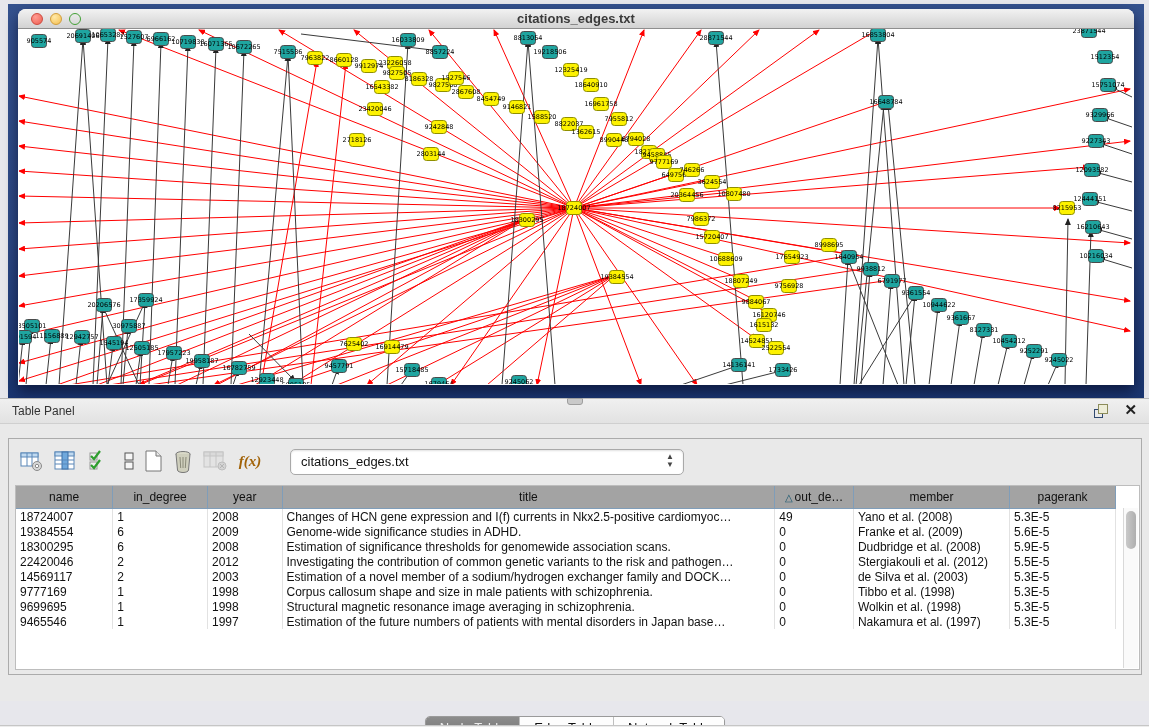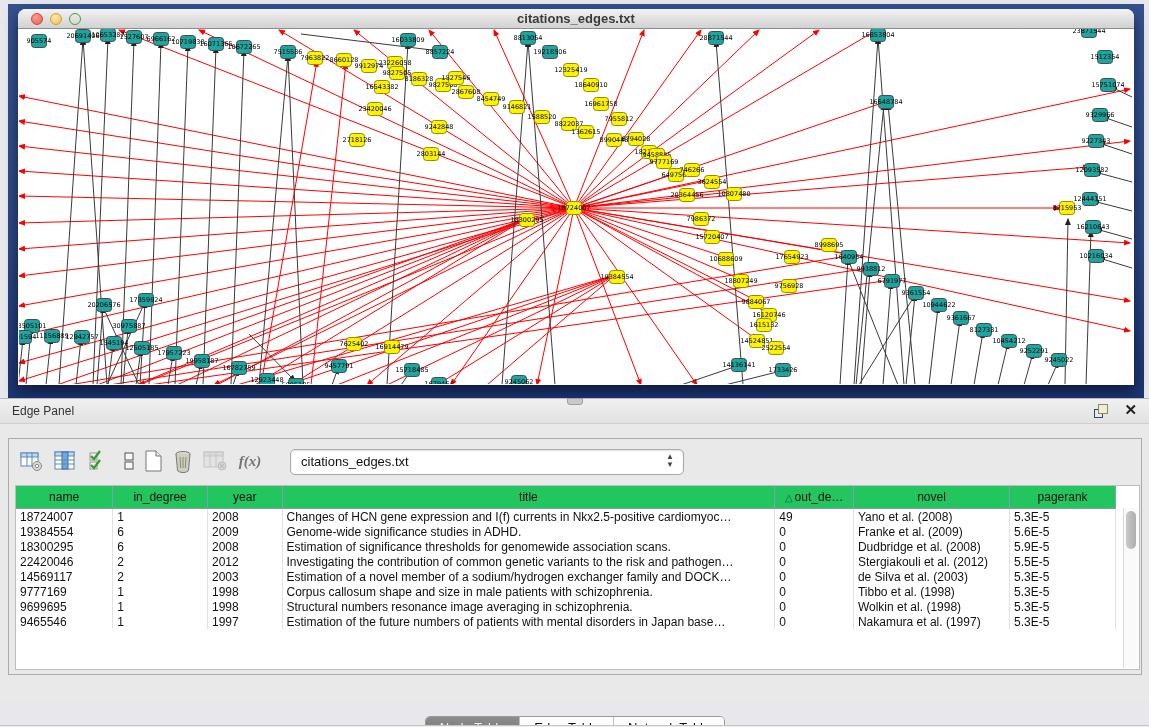--- a/index.html
+++ b/index.html
@@ -39,21 +39,21 @@
   #tp-toolbar{position:absolute;left:0;top:0;width:100%;height:44px;}
   .tbtn{position:absolute;top:8px;width:28px;height:28px;border:none;background:transparent;padding:0;cursor:pointer;}
   .tbtn svg{display:block;margin:auto;}
   #cb{position:absolute;left:281px;top:10px;width:392px;height:24px;background:#fff;
     border:1px solid #A9A9A9;border-radius:5px;box-shadow:inset 0 1px 2px rgba(0,0,0,.12);cursor:pointer;}
   #cb-text{position:absolute;left:10px;top:4px;font-size:13px;color:#111;}
   #cb-arrows{position:absolute;right:9px;top:3px;font-size:8px;line-height:8px;color:#444;text-align:center;}
   
   #tbl-wrap{position:absolute;left:6px;top:46px;width:1123px;height:183px;background:#fff;border:1px solid #BDBDBD;}
   table{border-collapse:collapse;table-layout:fixed;width:1100px;font-size:12px;color:#111;}
-  th{background:#22c55e;border:1px solid #7F9DB9;border-top:none;height:20px;
+  th{background:#a3a3a3;border:1px solid #7F9DB9;border-top:none;height:20px;
      font-weight:normal;text-align:center;overflow:hidden;white-space:nowrap;cursor:pointer;}
   th:first-child{border-left:none;}
   td{height:15px;padding:0 4px;border-right:1px solid #E2E2E2;
      overflow:hidden;white-space:nowrap;text-overflow:clip;}
   .sort-tri{color:#17556E;font-size:10px;margin-right:2px;}
   #tbl-vscroll{position:absolute;right:1px;top:22px;width:14px;height:160px;background:#FAFAFA;border-left:1px solid #D9D9D9;}
   #tbl-thumb{position:absolute;left:2px;top:3px;width:10px;height:38px;border-radius:5px;
     background:linear-gradient(90deg,#C9C9C9,#AFAFAF);cursor:pointer;}
   
   #tp-tabs{position:absolute;left:0;top:277px;width:100%;text-align:center;}
@@ -643,21 +643,21 @@
             </g>
           </g>
       </svg>
     </div>
   </div>
 </div>
 
 <div id="table-panel">
   <div id="tp-titlebar">
     <div id="divider-handle"></div>
-    <span id="tp-title">Edge Panel</span>
+    <span id="tp-title">Table Panel</span>
     <div id="tp-float">
         <div class="sq1"></div>
         <div class="sq2"></div>
       </div>
     <div id="tp-close">✕</div>
   </div>
 
   <div id="tp-body">
     <div id="tp-toolbar">
       <button class="tbtn" style="left:8px">
@@ -712,21 +712,21 @@
         <svg width="26" height="22" opacity="0.45">
             <rect x="2" y="2" width="19" height="15" fill="#DDD" stroke="#999"></rect>
             <rect x="2" y="2" width="19" height="4" fill="#C9C9C9" stroke="#999"></rect>
             <line x1="8" y1="2" x2="8" y2="17" stroke="#999"></line>
             <line x1="14" y1="2" x2="14" y2="17" stroke="#999"></line>
             <circle cx="20" cy="16" r="4" fill="#BBB" stroke="#888"></circle>
             <path d="M18,14 l4,4 M22,14 l-4,4" stroke="#777"></path>
           </svg>
       </button>
       <button class="tbtn" style="left:224px;width:34px">
-        <span style="font-family:'Liberation Serif',serif;font-style:italic;font-weight:bold;font-size:15px;color:#737373">f(x)</span>
+        <span style="font-family:'Liberation Serif',serif;font-style:italic;font-weight:bold;font-size:15px;color:#a16207">f(x)</span>
       </button>
       <div id="cb">
         <span id="cb-text">citations_edges.txt</span>
         <div id="cb-arrows">▲<br>▼</div>
       </div>
     </div>
 
     <div id="tbl-wrap">
       <table>
         <colgroup id="tbl-cols">
@@ -738,21 +738,21 @@
             <col style="width: 155px;">
             <col style="width: 105px;">
           </colgroup>
         <thead>
             <tr id="tbl-head">
               <th>name</th>
               <th>in_degree</th>
               <th>year</th>
               <th>title</th>
               <th><span class="sort-tri">△</span>out_de…</th>
-              <th>novel</th>
+              <th>member</th>
               <th>pagerank</th>
             </tr>
           </thead>
         <tbody id="tbl-body">
             <tr>
               <td>18724007</td>
               <td>1</td>
               <td>2008</td>
               <td>Changes of HCN gene expression and I(f) currents in Nkx2.5-positive cardiomyoc…</td>
               <td>49</td>
@@ -801,21 +801,21 @@
               <td>1998</td>
               <td>Corpus callosum shape and size in male patients with schizophrenia.</td>
               <td>0</td>
               <td>Tibbo et al. (1998)</td>
               <td>5.3E-5</td>
             </tr>
             <tr>
               <td>9699695</td>
               <td>1</td>
               <td>1998</td>
-              <td>Structural numbers resonance image averaging in schizophrenia.</td>
+              <td>Structural magnetic resonance image averaging in schizophrenia.</td>
               <td>0</td>
               <td>Wolkin et al. (1998)</td>
               <td>5.3E-5</td>
             </tr>
             <tr>
               <td>9465546</td>
               <td>1</td>
               <td>1997</td>
               <td>Estimation of the future numbers of patients with mental disorders in Japan base…</td>
               <td>0</td>

